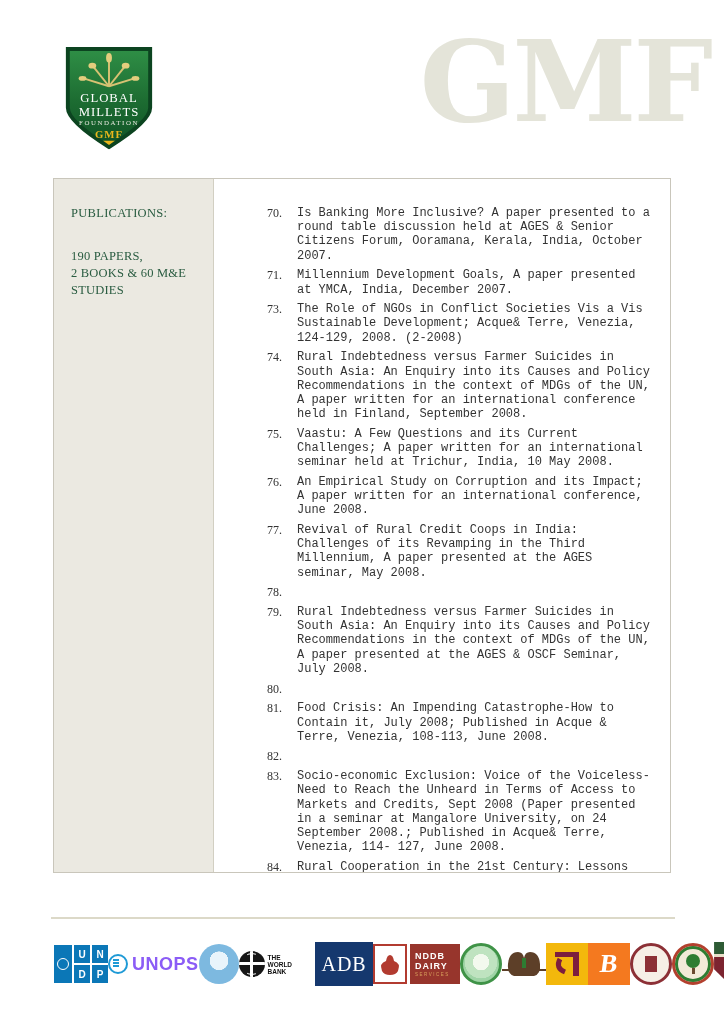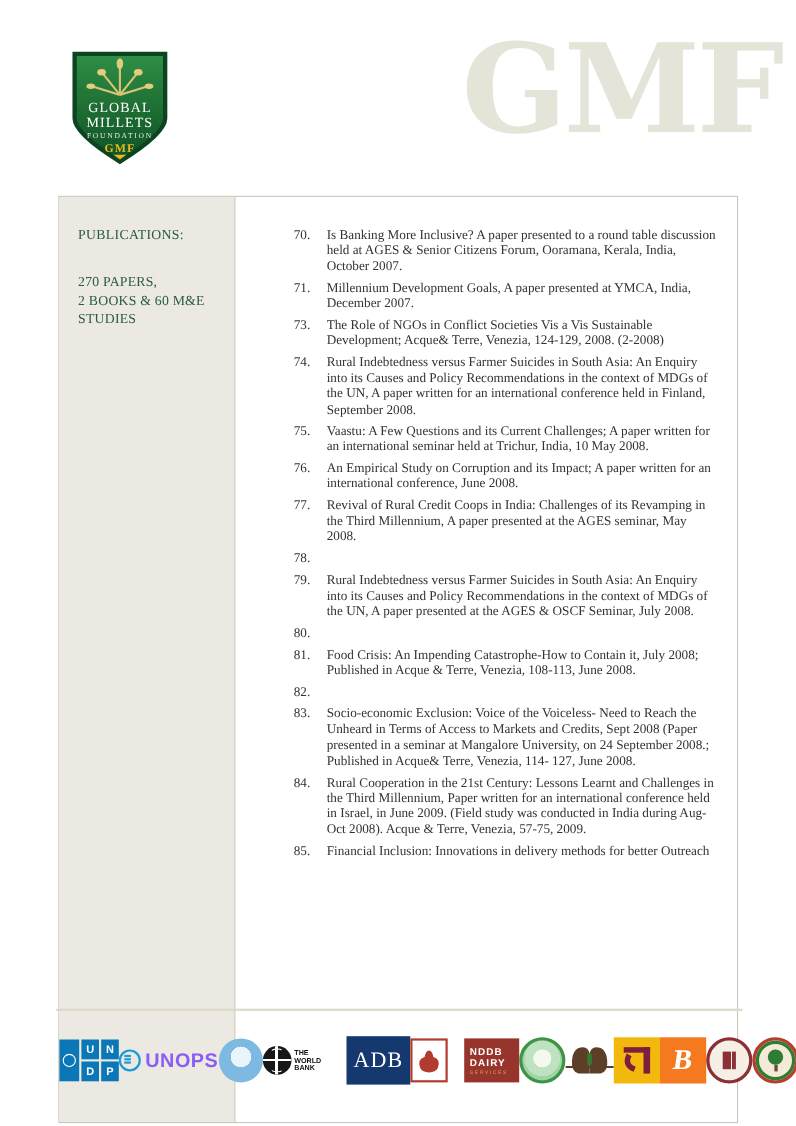--- a/index.html
+++ b/index.html
@@ -5,31 +5,31 @@
   html,body{margin:0;padding:0;background:#fff;}
   #canvas{position:relative;width:724px;height:1024px;background:#ffffff;overflow:hidden;
           font-family:"Liberation Serif",serif;}
 
   
   .brand-logo{position:absolute;left:60px;top:42px;width:98px;height:112px;}
   .watermark{position:absolute;top:26px;right:14px;font-family:"DejaVu Serif",serif;
              font-weight:700;font-size:112px;line-height:1;color:#e4e4d9;letter-spacing:-3px;}
 
   
-  .content-box{position:absolute;left:53px;top:178px;width:618px;height:843px;
+  .content-box{position:absolute;left:53px;top:178px;width:618px;height:695px;
                border:1px solid #c9c6bb;background:#fff;display:flex;box-sizing:border-box;}
   .sidebar{width:160px;flex:0 0 160px;background:#ebe9e1;border-right:1px solid #d2cfc2;
            padding:27px 12px 0 17px;box-sizing:border-box;color:#2a5c41;}
   .sidebar-title{font-size:12.5px;letter-spacing:.3px;}
   .sidebar-stats{margin-top:27px;font-size:12.5px;line-height:17px;letter-spacing:.2px;}
 
   .main-list{flex:1;padding:27px 9px 0 0;box-sizing:border-box;overflow:hidden;color:#333;margin-left:12px;}
   .pub-item{display:flex;margin-bottom:5.5px;font-size:12px;line-height:14.2px;}
   .pub-num{flex:0 0 30px;margin-left:41px;}
-  .pub-text{flex:1;padding-right:8px;}
+  .pub-text{flex:1;padding-right:8px;font-family:Liberation Mono, monospace;}
 
   
   .rule{position:absolute;left:51px;top:917px;width:624px;height:2px;background:#dcd9c8;}
   .partner-logos{position:absolute;left:54px;top:938px;width:618px;height:52px;
                  display:flex;align-items:center;justify-content:space-between;}
   .plogo{display:flex;align-items:center;flex:0 0 auto;}
 
   
   .undp{gap:2px;}
   .undp-emblem{width:18px;height:38px;background:#0b77b7;display:flex;align-items:center;justify-content:center;}
@@ -50,21 +50,21 @@
   .wb-globe{width:26px;height:26px;border-radius:50%;background:#171717;position:relative;overflow:hidden;}
   .wb-globe::before{content:"";position:absolute;inset:0;
        background:linear-gradient(#0000 44%,#fff 44% 52%,#0000 52%),linear-gradient(90deg,#0000 44%,#fff 44% 52%,#0000 52%);}
   .wb-globe::after{content:"";position:absolute;inset:2px;border-radius:50%;border:1.5px solid #fff;
        clip-path:polygon(30% 0,70% 0,70% 100%,30% 100%);}
   .wb-text{font-family:"Liberation Sans",sans-serif;font-weight:bold;font-size:6.5px;line-height:7px;color:#111;}
   
   .adb-box{width:58px;height:44px;background:#15386e;color:#fff;display:flex;align-items:center;justify-content:center;
            font-family:"Liberation Serif",serif;font-size:20px;letter-spacing:1px;margin-left:23px;}
   
-  .nddb{gap:15px;}
+  .nddb{gap:3px;}
   .nddb-cow{width:34px;height:40px;background:#fff;border:2px solid #b23b30;box-sizing:border-box;
             display:flex;align-items:center;justify-content:center;}
   .nddb-box{width:50px;height:40px;background:#97352c;display:flex;flex-direction:column;align-items:flex-start;
             justify-content:center;padding-left:5px;box-sizing:border-box;}
   .nddb-box b{color:#fff;font-family:"Liberation Sans",sans-serif;font-size:9px;line-height:10px;letter-spacing:1px;}
   .nddb-box i{color:#d9a05c;font-style:normal;font-family:"Liberation Sans",sans-serif;font-size:4.5px;letter-spacing:1.5px;margin-top:1px;}
   
   .green-emblem{width:42px;height:42px;border-radius:50%;border:3px solid #3f9347;box-sizing:border-box;
         background:radial-gradient(circle at 50% 45%,#f3f9ee 0 30%,#bfe3c0 31% 60%,#9fd4a6 61%);}
   .brown-emblem{width:44px;height:40px;position:relative;}
@@ -119,21 +119,21 @@
       <path d="M44,99.5 L56,99.5 L50,104 Z" fill="#eab61c"></path>
     </svg>
   </div>
 
   <div class="watermark">GMF</div>
 
   <div class="content-box">
     <div class="sidebar">
       <div class="sidebar-title">PUBLICATIONS:</div>
       <div class="sidebar-stats">
-        <div>270 PAPERS,</div>
+        <div>190 PAPERS,</div>
         <div>2 BOOKS &amp; 60 M&amp;E</div>
         <div>STUDIES</div>
       </div>
     </div>
 
     <div class="main-list">
       <div class="pub-item">
           <span class="pub-num">70.</span>
           <span class="pub-text">Is Banking More Inclusive? A paper presented to a round table discussion held at AGES &amp; Senior Citizens Forum, Ooramana, Kerala, India, October 2007.</span>
         </div>

